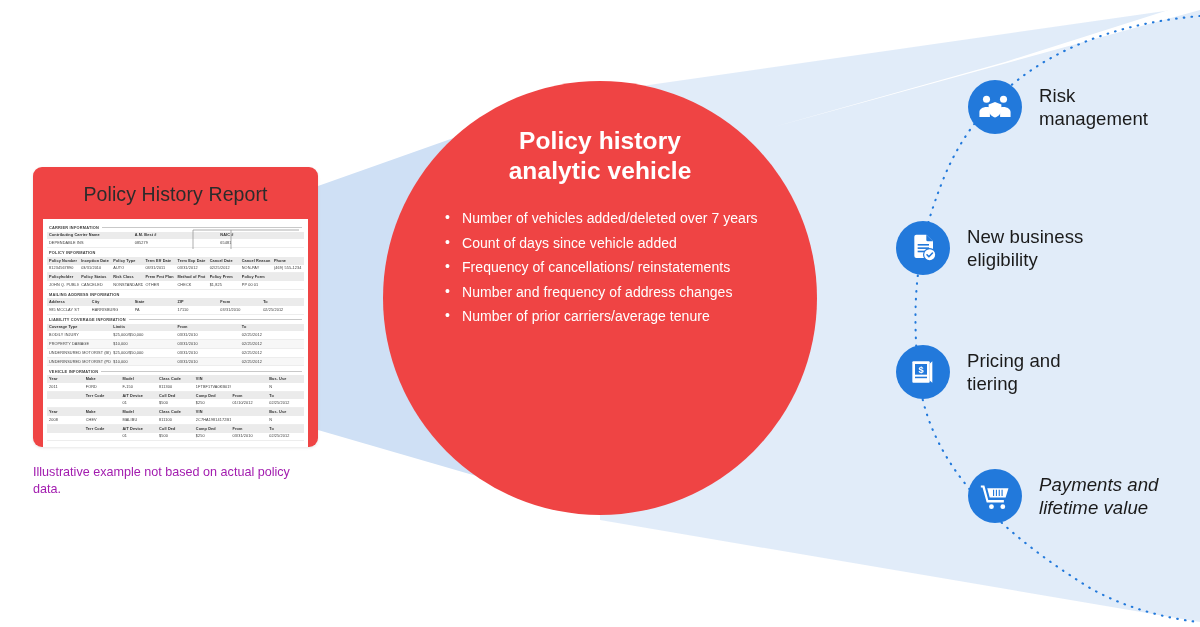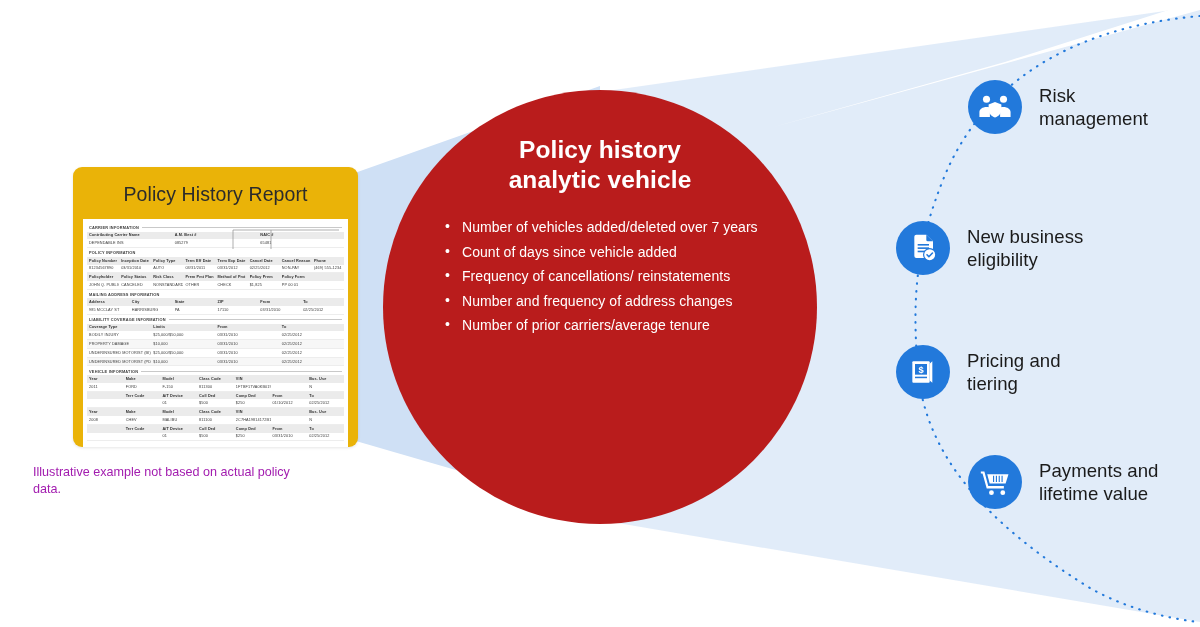--- a/index.html
+++ b/index.html
@@ -14,25 +14,24 @@
   }
   #stage { position: absolute; inset: 0; }
 
   
   #artwork { position: absolute; left: 0; top: 0; width: 1200px; height: 627px; }
 
   
   .report-card {
     position: absolute; left: 33px; top: 167px;
     width: 285px; height: 280px;
-    background: #eab308;
+    background: #ef4444;
     border-radius: 9px;
     box-shadow: 0 1px 3px rgba(0,0,0,0.10);
     overflow: hidden;
-    margin-left: 40px;
   }
   .report-title {
     text-align: center;
     font-size: 19.5px;
     color: #2b2b2b;
     padding-top: 16px;
     letter-spacing: .1px;
     font-weight: 400;
   }
   .report-body {
@@ -63,23 +62,23 @@
 
   
   .caption {
     position: absolute; left: 33px; top: 464px;
     width: 280px;
     font-size: 12.6px; line-height: 16.5px; color: #a21caf;
   }
 
   
   .hub {
-    position: absolute; left: 383px; top: 90px;
+    position: absolute; left: 383px; top: 81px;
     width: 434px; height: 434px; border-radius: 50%;
-    background: #b91c1c;
+    background: #ef4444;
     color: #ffffff;
     box-sizing: border-box;
   }
   .hub-title {
     text-align: center; font-weight: bold;
     font-size: 24.5px; line-height: 30px;
     padding-top: 45px; letter-spacing: .1px;
   }
   .hub-list { list-style: none; margin: 0; padding: 20px 54px 0 62px; }
   .hub-list li {
@@ -402,21 +401,21 @@
         <rect x="8" y="8" width="26" height="32" rx="1.5"></rect>
         <rect x="12" y="12" width="18" height="16" fill="#2279DB"></rect>
         <text x="21" y="25" font-family="Liberation Sans, sans-serif" font-size="14" font-weight="bold" fill="#ffffff" text-anchor="middle">$</text>
         <rect x="12" y="31" width="18" height="2.3" fill="#2279DB"></rect>
       </svg>
     </div>
     <div class="o-label">Pricing and
 tiering</div>
   </div>
 
-  <div class="outcome" style="left:968px; top:455px;">
+  <div class="outcome" style="left:968px; top:469px;font-style:italic;">
     <div class="o-badge">
       <svg width="34" height="34" viewBox="0 0 48 48" fill="#ffffff">
         <path d="M4 9h5l5.5 20.5h22V33H12.3L6.4 12H4z"></path>
         <path d="M13 13h30l-4 13H16.5z"></path>
         <path d="M22 15v9M26 15v9M30 15v9M34 15v9" stroke="#2279DB" stroke-width="1.6"></path>
         <circle cx="19" cy="39" r="3.4"></circle>
         <circle cx="35" cy="39" r="3.4"></circle>
       </svg>
     </div>
     <div class="o-label">Payments and

